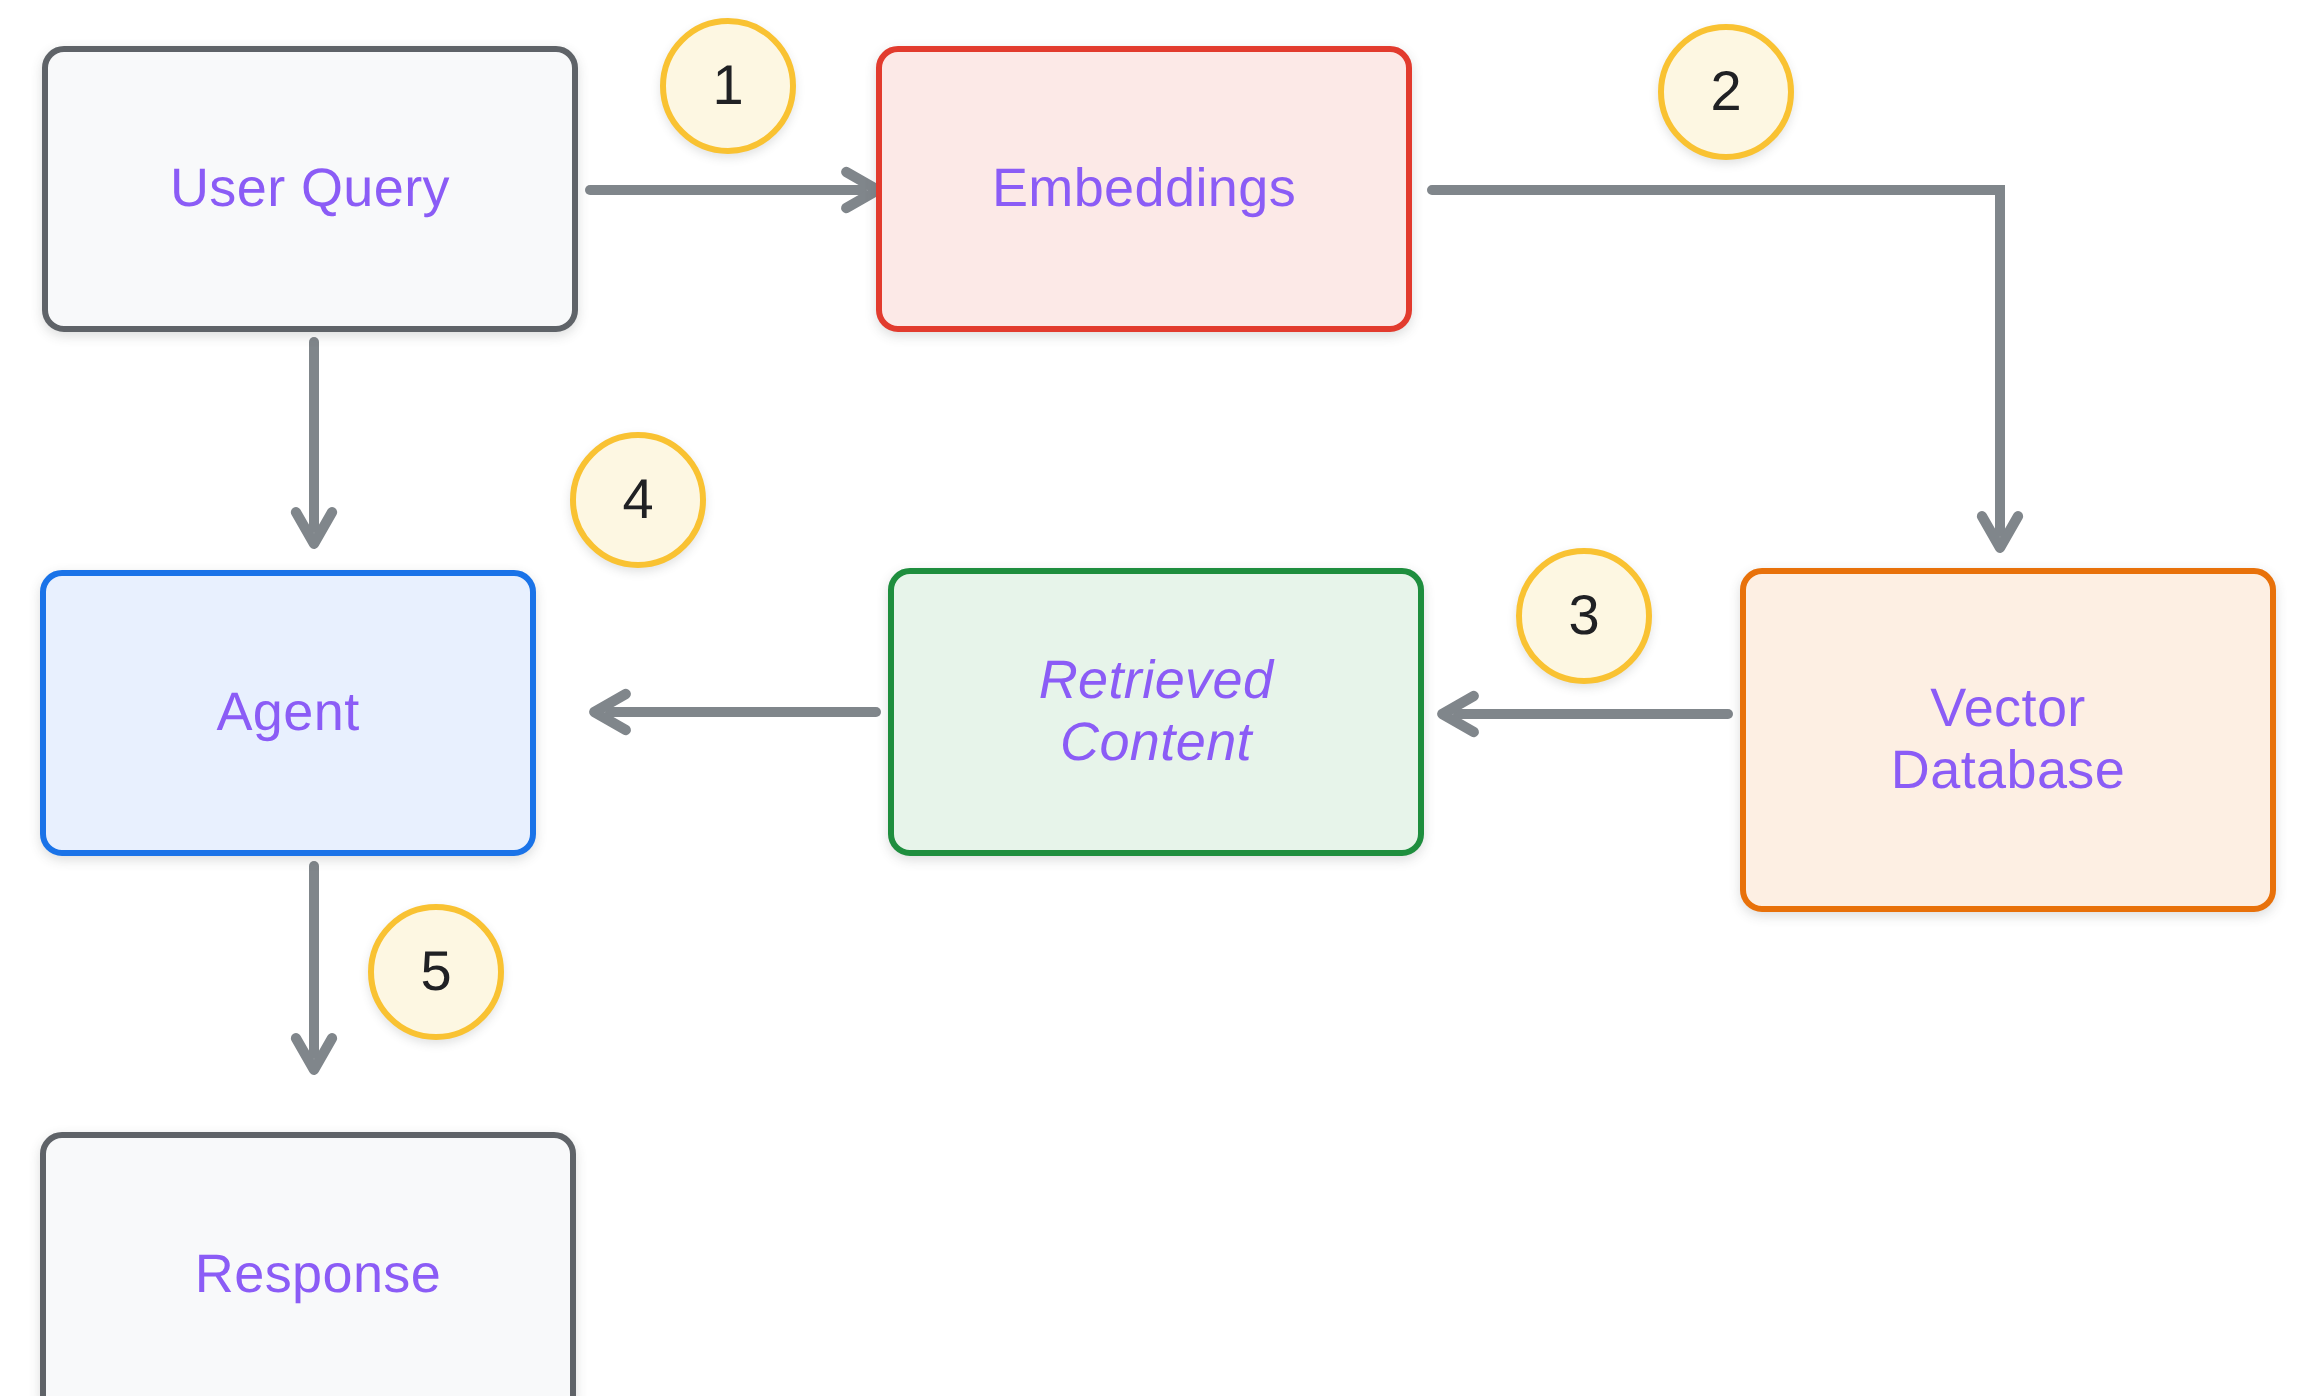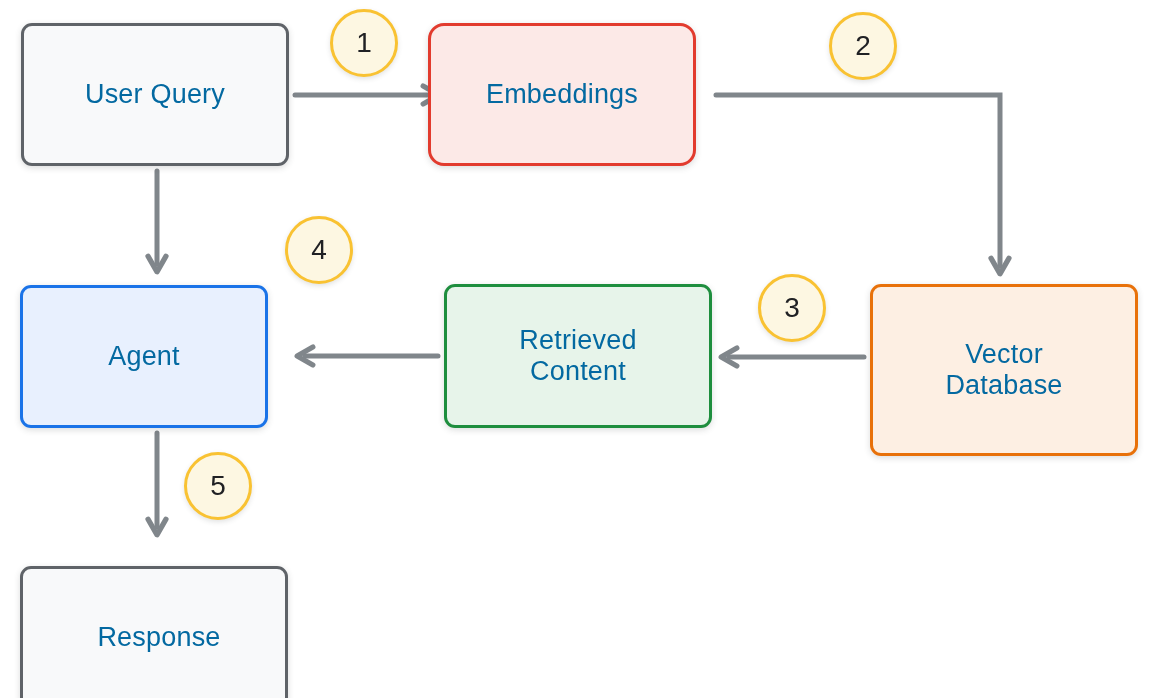--- a/index.html
+++ b/index.html
@@ -33,42 +33,42 @@
     align-items: center;
     justify-content: center;
     box-shadow: 0 2px 6px rgba(60,64,67,0.18);
   }
   .node .label {
     max-width: 185px;
     text-align: center;
     font-size: 27px;
     font-weight: 500;
     line-height: 1.15;
-    color: #0369a1;
+    color: #8b5cf6;
     letter-spacing: 0.2px;
   }
   .step {
     position: absolute;
     box-sizing: border-box;
     width: 68px;
     height: 68px;
     border-radius: 50%;
     border: 3px solid #f9c232;
     background: #fdf7e2;
     display: flex;
     align-items: center;
     justify-content: center;
     font-size: 28px;
     font-weight: 500;
     color: #202124;
     box-shadow: 0 2px 5px rgba(60,64,67,0.15);
   }
   
   #node-user-query        { left: 21px;  top: 23px;  }
-  #node-embeddings        { left: 428px; top: 23px; border-radius: 16px;  }
+  #node-embeddings        { left: 438px; top: 23px;  }
   #node-vector-database   { left: 870px; top: 284px; width: 268px; height: 172px; }
   #node-retrieved-content { left: 444px; top: 284px; height: 144px; }
   #node-agent             { left: 20px;  top: 285px; width: 248px; }
   #node-response          { left: 20px;  top: 566px; padding-left: 10px; }
   
   #step-1 { left: 330px; top: 9px;   }
   #step-2 { left: 829px; top: 12px;  }
   #step-3 { left: 758px; top: 274px; }
   #step-4 { left: 285px; top: 216px; }
   #step-5 { left: 184px; top: 452px; }
@@ -97,21 +97,21 @@
   </div>
 
   <div class="node" id="node-embeddings" style="background: rgb(252, 233, 231); border-color: rgb(226, 59, 46);">
     <div class="label">Embeddings</div>
   </div>
 
   <div class="node" id="node-vector-database" style="background: rgb(253, 239, 227); border-color: rgb(232, 113, 10);">
     <div class="label">Vector Database</div>
   </div>
 
-  <div class="node" id="node-retrieved-content" style="background: rgb(231, 244, 234); border-color: rgb(30, 142, 62);">
+  <div class="node" id="node-retrieved-content" style="background: rgb(231, 244, 234); border-color: rgb(30, 142, 62); font-style: italic;">
     <div class="label">Retrieved Content</div>
   </div>
 
   <div class="node" id="node-agent" style="background: rgb(232, 240, 254); border-color: rgb(26, 115, 232);">
     <div class="label">Agent</div>
   </div>
 
   <div class="node" id="node-response" style="background: rgb(248, 249, 250); border-color: rgb(95, 99, 104);">
     <div class="label">Response</div>
   </div>

